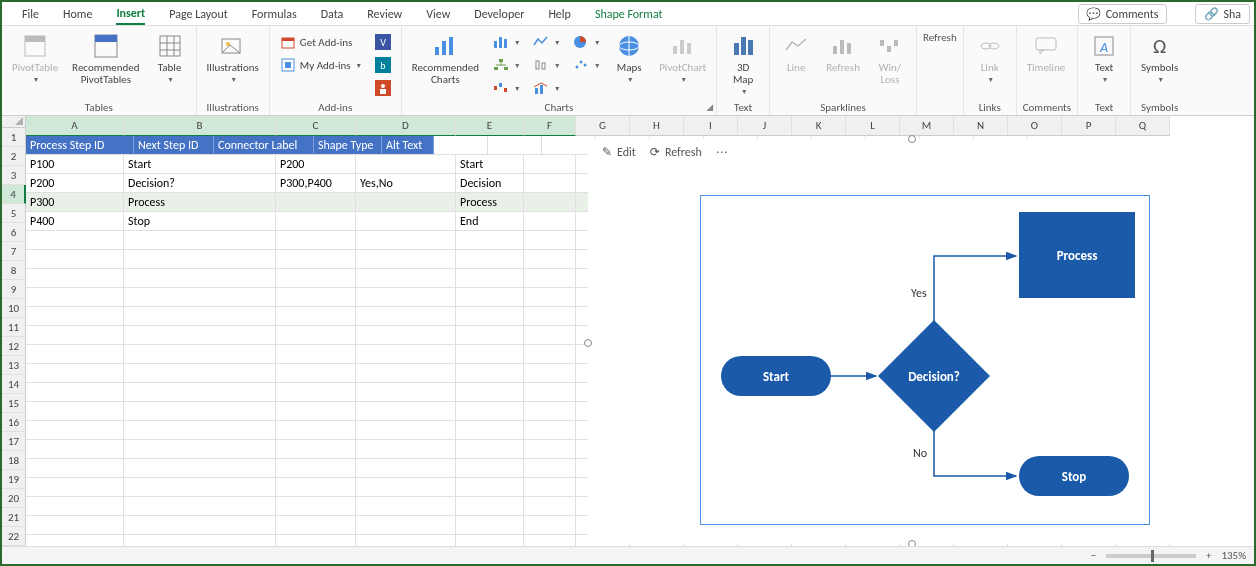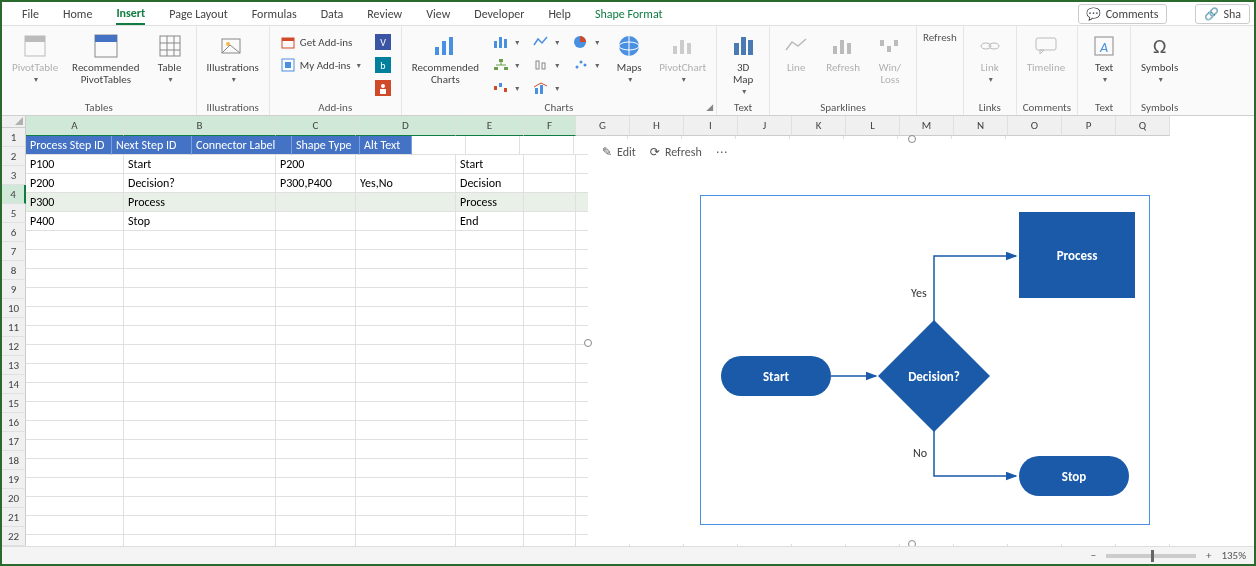--- a/index.html
+++ b/index.html
@@ -466,21 +466,21 @@
         <div class="colhdr" style="width: 54px;">J</div>
         <div class="colhdr" style="width: 54px;">K</div>
         <div class="colhdr" style="width: 54px;">L</div>
         <div class="colhdr" style="width: 54px;">M</div>
         <div class="colhdr" style="width: 54px;">N</div>
         <div class="colhdr" style="width: 54px;">O</div>
         <div class="colhdr" style="width: 54px;">P</div>
         <div class="colhdr" style="width: 54px;">Q</div>
       </div>
   <div class="row">
-        <div class="cell hdrcell" style="width: 86px;">Process Step ID</div>
+        <div class="cell hdrcell" style="width: 108px;">Process Step ID</div>
         <div class="cell hdrcell" style="width: 80px;">Next Step ID</div>
         <div class="cell hdrcell" style="width: 100px;">Connector Label</div>
         <div class="cell hdrcell" style="width: 68px;">Shape Type</div>
         <div class="cell hdrcell" style="width: 52px;">Alt Text</div>
         <div class="cell" style="width: 54px;"></div>
         <div class="cell" style="width: 54px;"></div>
         <div class="cell" style="width: 54px;"></div>
         <div class="cell" style="width: 54px;"></div>
         <div class="cell" style="width: 54px;"></div>
         <div class="cell" style="width: 54px;"></div>

